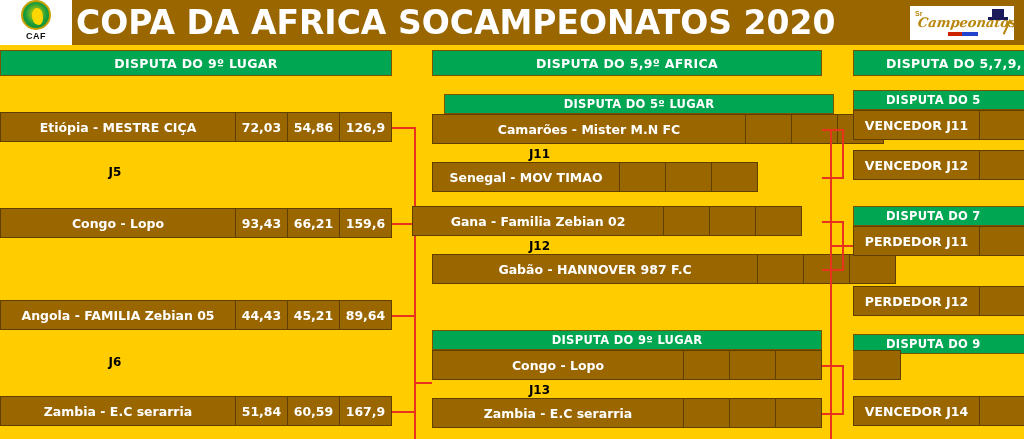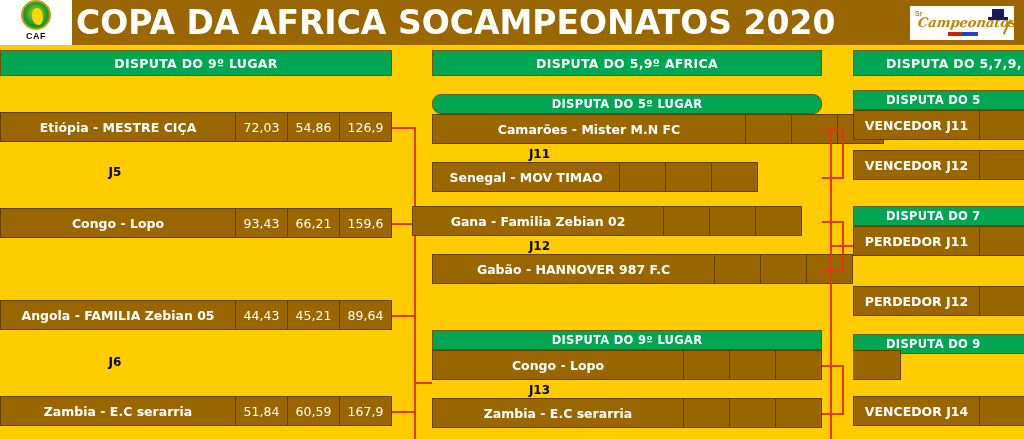--- a/index.html
+++ b/index.html
@@ -89,21 +89,21 @@
     border:1px solid #5e3f00;box-sizing:border-box;
     display:flex;align-items:center;justify-content:center;
     color:#ffffff;font-size:12.5px;font-weight:bold;
     white-space:nowrap;overflow:hidden;
     font-family:"DejaVu Sans", sans-serif;
   }
   .cell-score{
     width:52px;flex:0 0 52px;background:#996600;
     border:1px solid #5e3f00;border-left:none;box-sizing:border-box;
     display:flex;align-items:center;justify-content:center;
-    color:#ffffff;font-size:12.5px;font-weight:normal;
+    color:#ffffff;font-size:12.5px;font-weight:bold;
     font-family:"DejaVu Sans", sans-serif;
   }
   .cell-score.narrow{width:48px;flex:0 0 48px;}
   .cell-score.sm{width:46px;flex:0 0 46px;}
 
   
   .jlabel{
     position:absolute;color:#000000;font-size:12px;font-weight:bold;
     font-family:"DejaVu Sans", sans-serif;
     text-align:center;white-space:nowrap;
@@ -171,21 +171,21 @@
 <div class="conn vline" style="left:392px;top:127px;height:1px;width:22px;"></div>
 <div class="conn hline" style="left:392px;top:127px;width:24px;"></div>
 <div class="conn hline" style="left:392px;top:223px;width:24px;"></div>
 <div class="conn vline" style="left:414px;top:127px;height:98px;"></div>
 <div class="conn hline" style="left:392px;top:315px;width:24px;"></div>
 <div class="conn hline" style="left:392px;top:411px;width:24px;"></div>
 <div class="conn vline" style="left:414px;top:315px;height:98px;"></div>
 <div class="conn vline" style="left:414px;top:176px;height:263px;"></div>
 <div class="conn hline" style="left:414px;top:382px;width:18px;"></div>
 
-<div class="subhead" style="left:432px;top:94px;width:390px;border-radius:9px;">DISPUTA DO 5º LUGAR</div>
+<div class="subhead" style="left:444px;top:94px;width:390px;">DISPUTA DO 5º LUGAR</div>
 <div class="row" style="left:432px;top:114px;width:452px;">
   <div class="cell-name">Camarões - Mister M.N FC</div>
   <div class="cell-score sm"></div>
   <div class="cell-score sm"></div>
   <div class="cell-score sm"></div>
 </div>
 <div class="jlabel" style="left:432px;top:147px;width:215px;">J11</div>
 <div class="row" style="left:432px;top:162px;width:326px;">
   <div class="cell-name">Senegal - MOV TIMAO</div>
   <div class="cell-score sm"></div>
@@ -193,21 +193,21 @@
   <div class="cell-score sm"></div>
 </div>
 
 <div class="row" style="left:412px;top:206px;width:390px;border-radius:6px;">
   <div class="cell-name">Gana  - Familia Zebian 02</div>
   <div class="cell-score sm"></div>
   <div class="cell-score sm"></div>
   <div class="cell-score sm"></div>
 </div>
 <div class="jlabel" style="left:432px;top:239px;width:215px;">J12</div>
-<div class="row" style="left:432px;top:254px;width:421px;">
+<div class="row" style="left:432px;top:254px;width:464px;">
   <div class="cell-name">Gabão  - HANNOVER 987 F.C</div>
   <div class="cell-score sm"></div>
   <div class="cell-score sm"></div>
   <div class="cell-score sm"></div>
 </div>
 
 <div class="subhead" style="left:432px;top:330px;width:390px;">DISPUTA DO 9º LUGAR</div>
 <div class="row" style="left:432px;top:350px;width:390px;">
   <div class="cell-name">Congo - Lopo</div>
   <div class="cell-score sm"></div>

